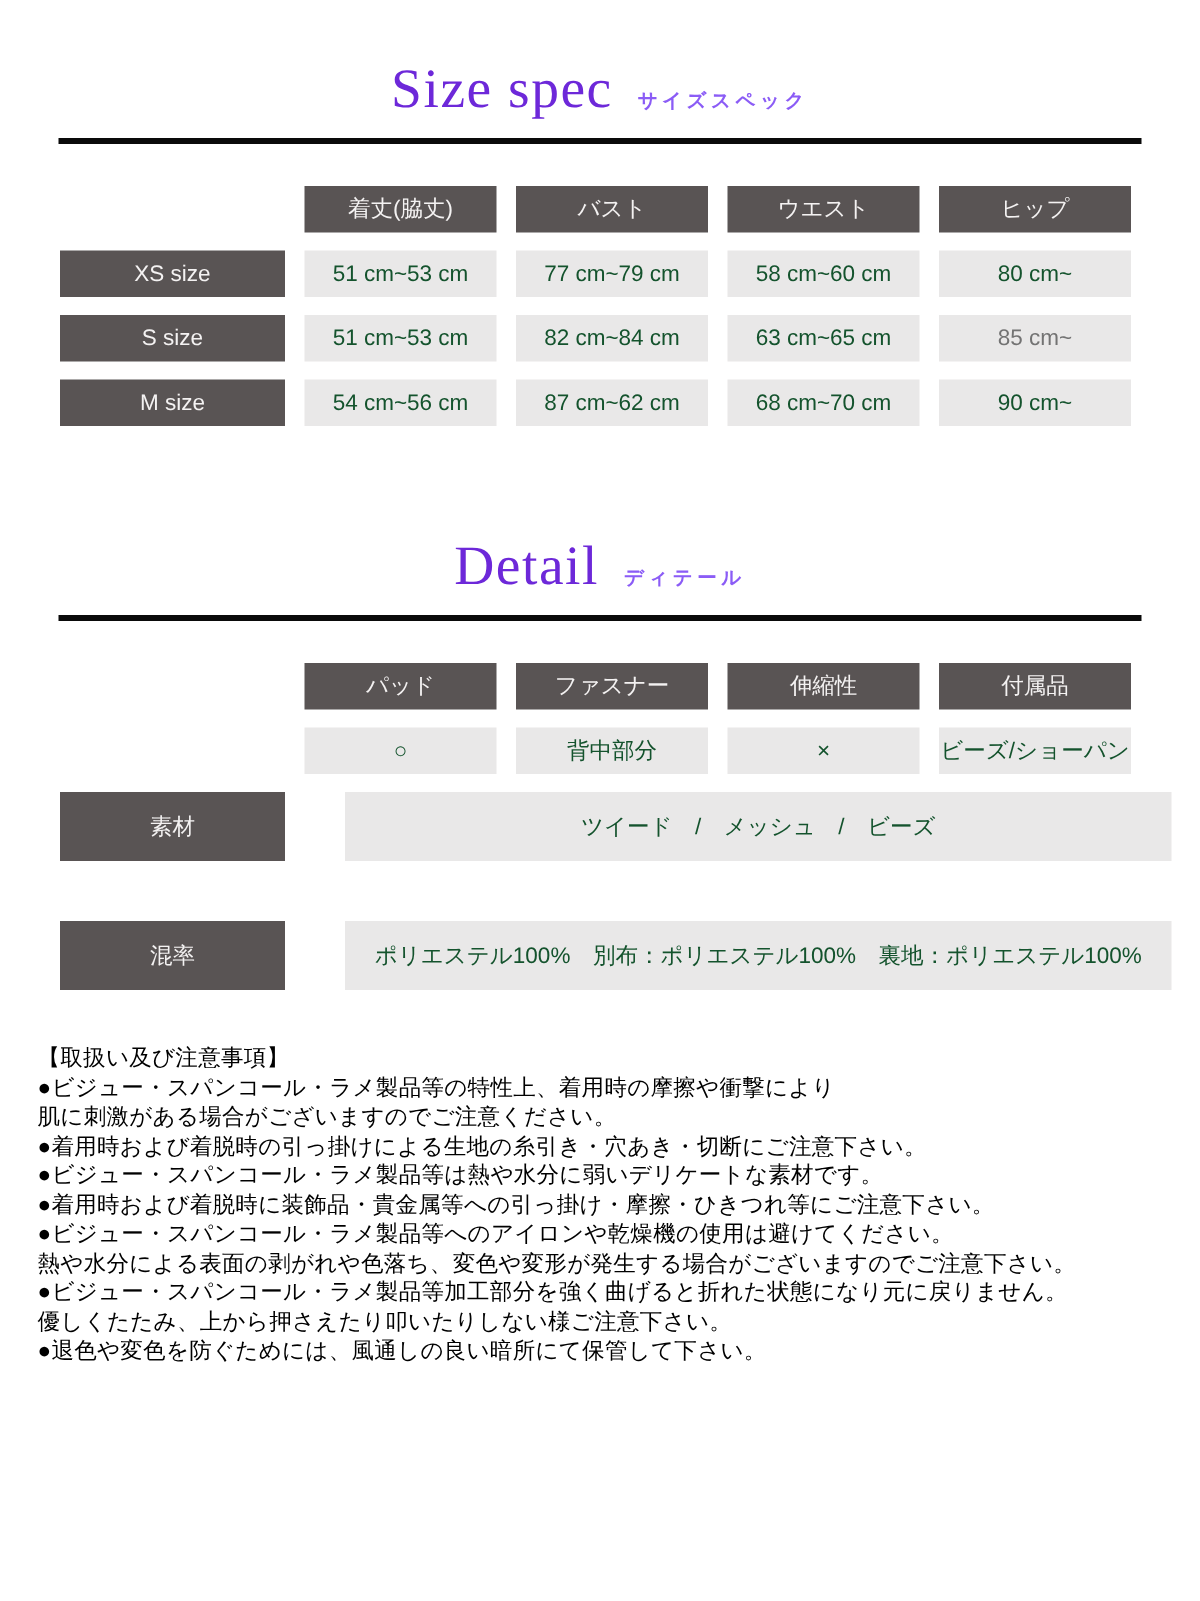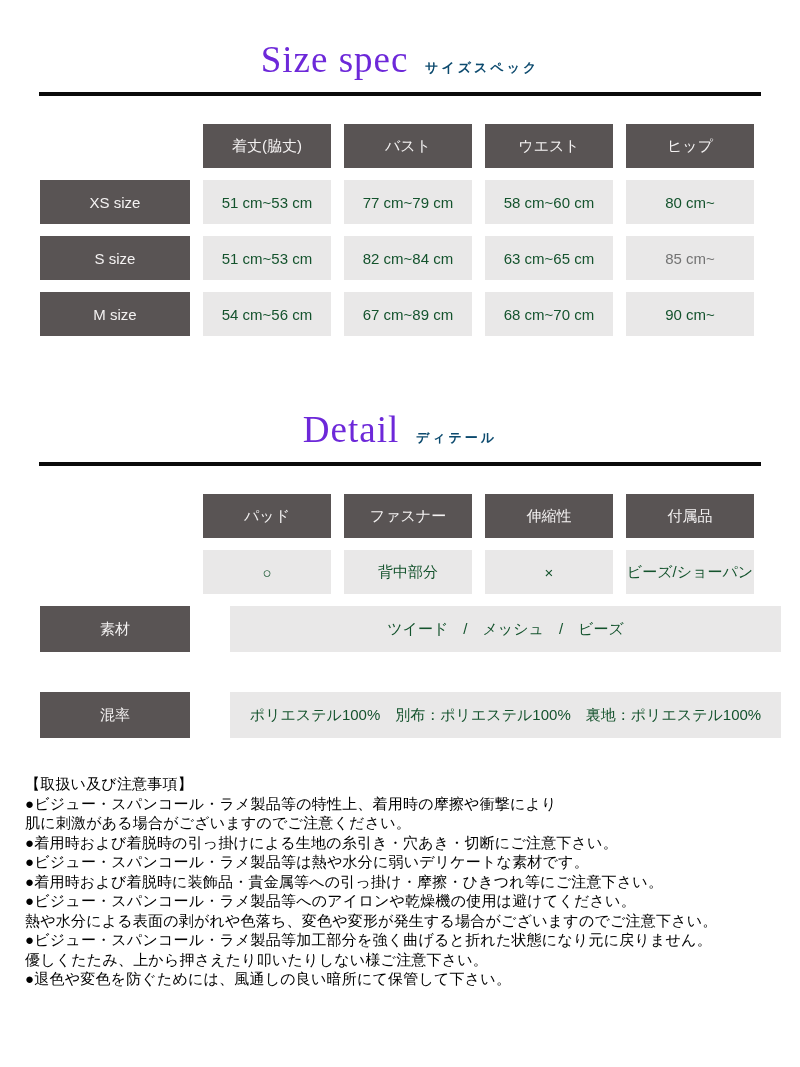--- a/index.html
+++ b/index.html
@@ -22,21 +22,21 @@
     font-family: "Liberation Serif", "DejaVu Serif", serif;
     font-weight: normal;
     font-size: 37px;
     letter-spacing: 1px;
     color: #6d28d9;
   }
   .sec-title .ja {
     font-family: Liberation Sans, sans-serif;
     font-size: 13px;
     letter-spacing: 3px;
-    color: #0c4a6e;
+    color: #8b5cf6;
     margin-left: 10px;
   }
   .title-1 { padding-top: 38px; }
   .title-2 { margin-top: 72px; }
 
   .rule {
     height: 4px;
     background: #0a0a0a;
     margin: 11px 39px 0 39px;
   }
@@ -53,21 +53,21 @@
   .grid-wide {
     display: grid;
     grid-template-columns: 150px 551px;
     column-gap: 13px;
     row-gap: 12px;
     margin: 12px 0 0 40px;
     width: 714px;
     gap: 40px;
   }
   .cell {
-    height: 44px;
+    height: 31px;
     display: flex;
     align-items: center;
     justify-content: center;
     font-size: 15px;
     white-space: nowrap;
   }
   .cell-tall { height: 46px; }
   .dark {
     background: #595454;
     color: #f4f2f2;
@@ -116,21 +116,21 @@
       <div class="cell light">80 cm~</div>
 
       <div class="cell dark">S size</div>
       <div class="cell light">51 cm~53 cm</div>
       <div class="cell light">82 cm~84 cm</div>
       <div class="cell light">63 cm~65 cm</div>
       <div class="cell light muted">85 cm~</div>
 
       <div class="cell dark">M size</div>
       <div class="cell light">54 cm~56 cm</div>
-      <div class="cell light">67 cm~89 cm</div>
+      <div class="cell light">87 cm~62 cm</div>
       <div class="cell light">68 cm~70 cm</div>
       <div class="cell light">90 cm~</div>
     </div>
   </div>
 
   <div class="section">
     <h2 class="sec-title title-2">
       <span class="en">Detail</span>
       <span class="ja">ディテール</span>
     </h2>

